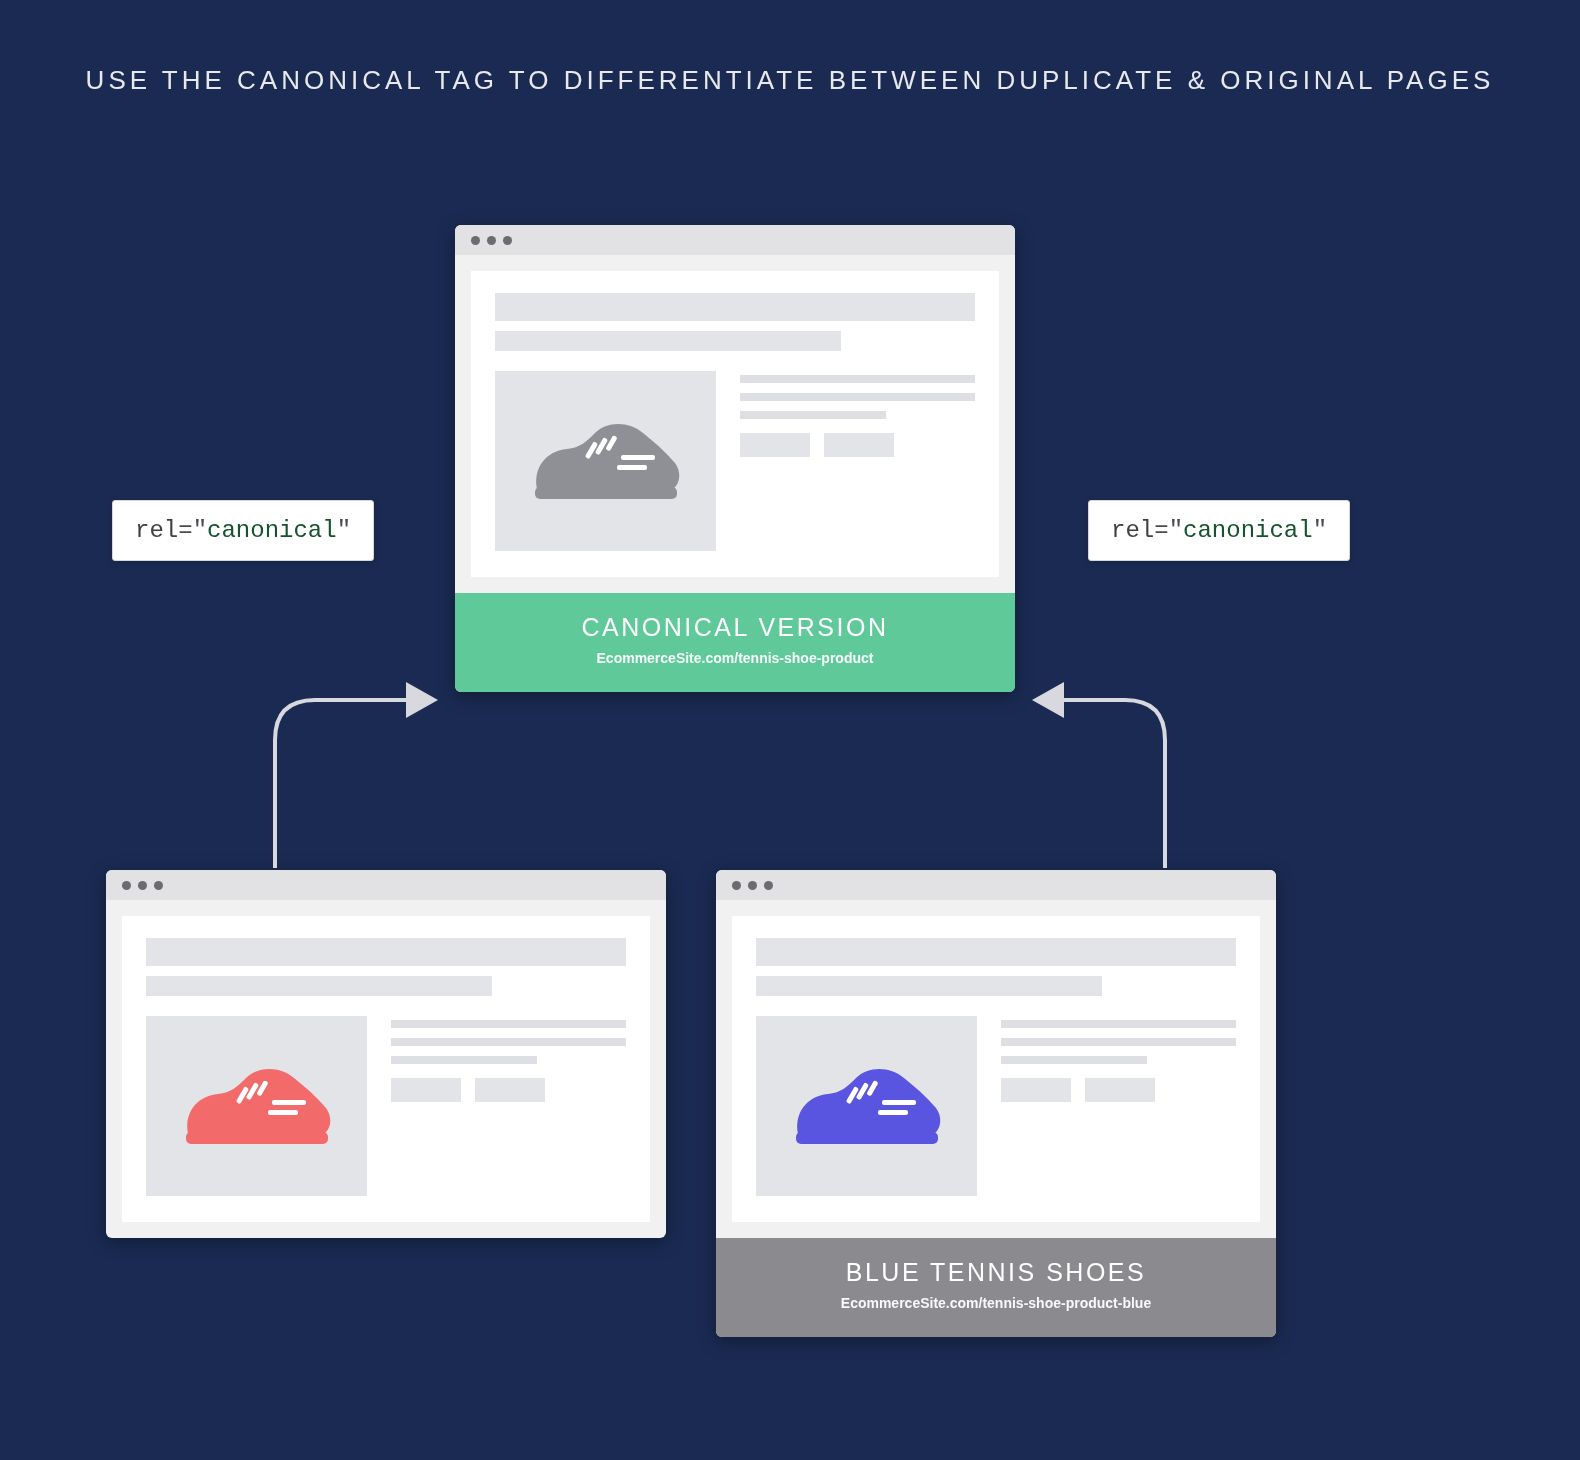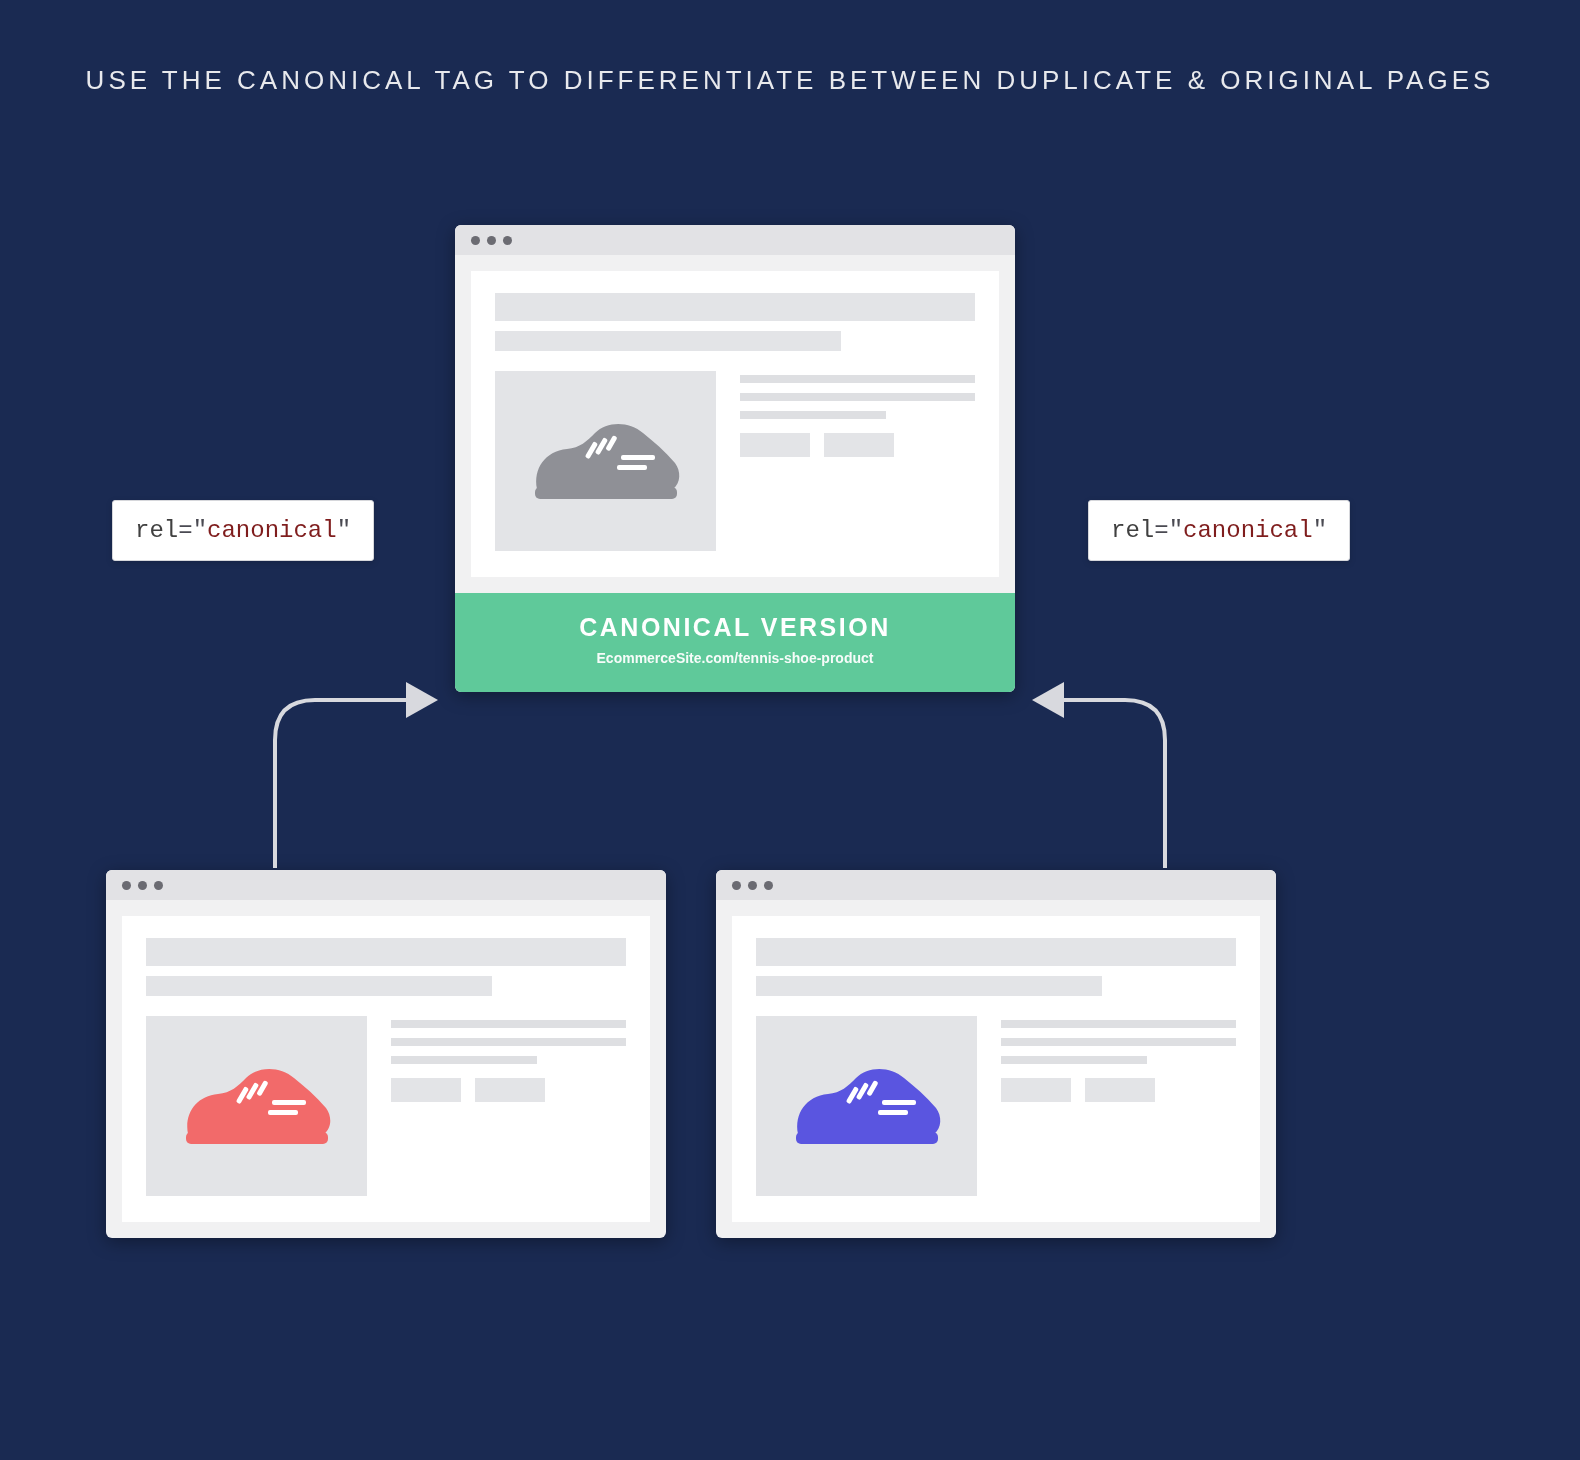--- a/index.html
+++ b/index.html
@@ -88,42 +88,42 @@
   }
   .footer {
     padding: 20px 10px 26px 10px;
     text-align: center;
   }
   .footer.green { background: #5fc99a; color: #ffffff; }
   .footer.gray  { background: #8a8a8f; color: #ffffff; }
   .footer h2 {
     font-size: 25px;
     letter-spacing: 2.5px;
-    font-weight: 700;
+    font-weight: 400;
     margin-bottom: 8px;
   }
   .footer .url {
     font-size: 14px;
     font-weight: 700;
     opacity: 0.95;
   }
   
   .tag-label {
     position: absolute;
     background: #ffffff;
     border: 1px solid #d6d7db;
     border-radius: 3px;
     padding: 16px 22px;
     font-family: "Courier New", monospace;
     font-size: 24px;
     box-shadow: 0 2px 6px rgba(0,0,0,0.15);
   }
   .tag-label .attr { color: #404040; text-align: center; }
   .tag-label .eq   { color: #4a4a52; }
-  .tag-label .val  { color: #7f1d1d; }
+  .tag-label .val  { color: #14532d; }
   
   svg.arrows {
     position: absolute;
     top: 0; left: 0;
     width: 1580px; height: 1460px;
     pointer-events: none;
   }
   .arrow-path {
     fill: none;
     stroke: #d8d9de;
@@ -246,20 +246,24 @@
           <div class="line"></div>
           <div class="line"></div>
           <div class="line short"></div>
           <div class="chips">
             <div class="chip"></div>
             <div class="chip"></div>
           </div>
         </div>
       </div>
     </div>
+    <div class="footer gray">
+      <h2>BLUE TENNIS SHOES</h2>
+      <div class="url">EcommerceSite.com/tennis-shoe-product-blue</div>
+    </div>
   </div>
 
   <div class="tag-label" style="left:112px; top:500px;">
     <span class="attr">rel</span><span class="eq">=</span><span class="eq">"</span><span class="val">canonical</span><span class="eq">"</span>
   </div>
 
   <div class="tag-label" style="left:1088px; top:500px;">
     <span class="attr">rel</span><span class="eq">=</span><span class="eq">"</span><span class="val">canonical</span><span class="eq">"</span>
   </div>
 

